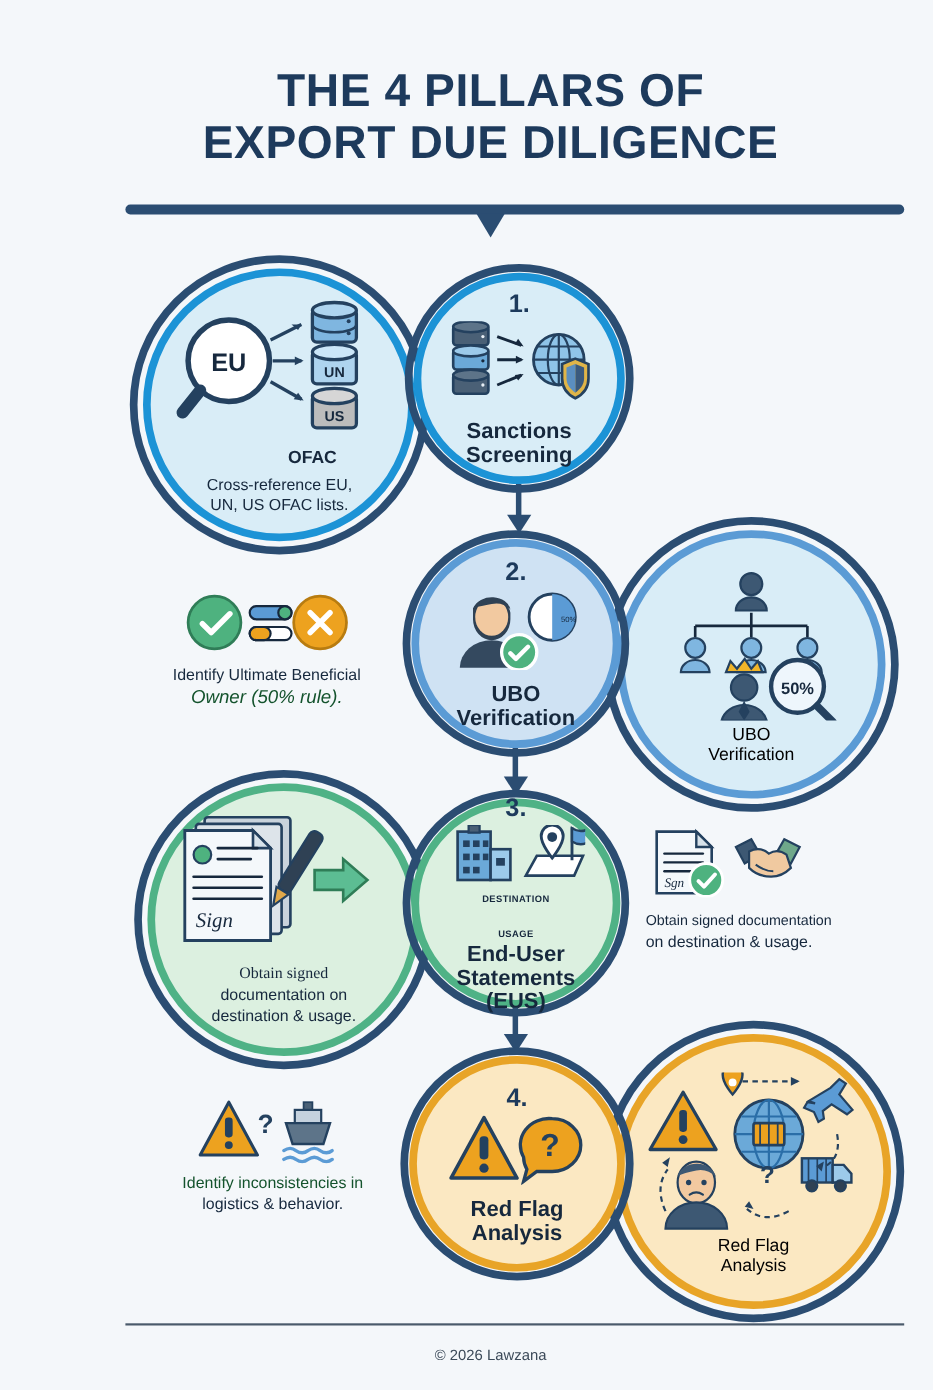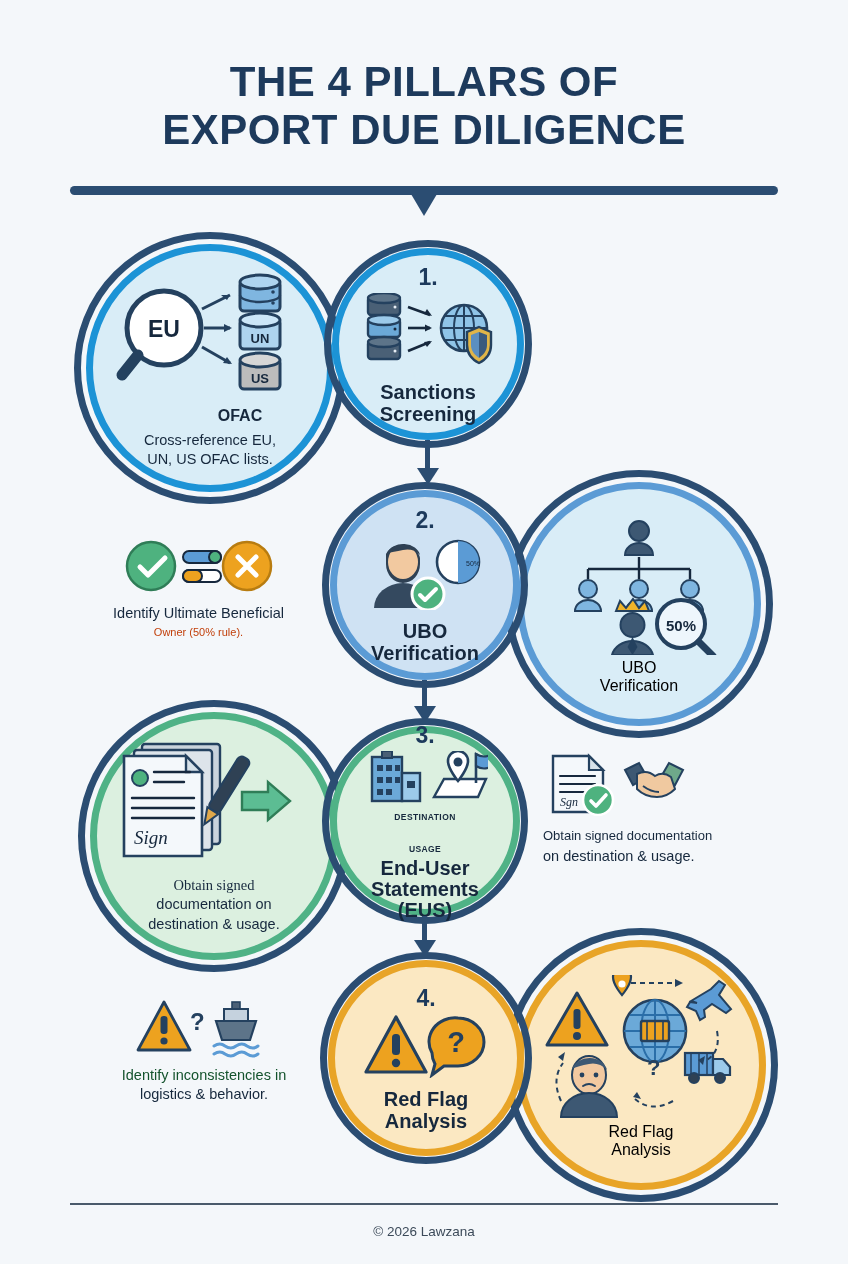--- a/index.html
+++ b/index.html
@@ -3,21 +3,21 @@
 <meta charset="utf-8">
 <style>
   html,body{margin:0;padding:0;}
   body{
     width:848px;height:1264px;
     background:#f4f7fa;
     font-family:"Liberation Sans", sans-serif;
     position:relative;overflow:hidden;
     -webkit-font-smoothing:antialiased;
   }
-  .stage{position:absolute;inset:0;}
+  .stage{position:absolute;inset:0;margin-left:44px;}
 
   
   .title{
     position:absolute;left:0;right:0;top:58px;
     text-align:center;
     color:#1d3a5c;
     font-weight:bold;
     font-size:42px;
     line-height:48px;
     letter-spacing:0.5px;
@@ -292,21 +292,21 @@
         <rect x="58" y="13" width="38" height="12" rx="6" fill="#5b9bd5" stroke="#16283d" stroke-width="2"></rect>
         <rect x="84" y="13" width="12" height="12" rx="6" fill="#4eb27f" stroke="#16283d" stroke-width="2"></rect>
         <rect x="58" y="32" width="38" height="12" rx="6" fill="#ffffff" stroke="#16283d" stroke-width="2"></rect>
         <rect x="58" y="32" width="19" height="12" rx="6" fill="#eda21f" stroke="#16283d" stroke-width="2"></rect>
         <circle cx="122" cy="28" r="24" fill="#eda21f" stroke="#b87c10" stroke-width="2.5"></circle>
         <path d="M113 19 l18 18 M131 19 l-18 18" stroke="#ffffff" stroke-width="5" stroke-linecap="round"></path>
       </svg>
     </span>
     <div style="margin-top:6px;text-align:center;">
       <div style="font-size:14.5px;line-height:19px;color:#16283d;">Identify Ultimate Beneficial</div>
-      <div style="font-size:11px;line-height:19px;color:#c2410c;">Owner (50% rule).</div>
+      <div style="font-size:17px;line-height:19px;color:#14532d;font-style:italic;">Owner (50% rule).</div>
     </div>
   </div>
 
   <div class="conn" style="left:422px;top:680px;height:30px;"></div>
   <div class="conn-head" style="left:414px;top:706px;"></div>
 
   <div class="ring r-navy" style="left:78px;top:700px;width:272px;height:272px;"></div>
   <div class="ring r-inner-green fill-green" style="left:90px;top:712px;width:248px;height:248px;">
     <div class="ctr" style="padding-top:2px;">
       <span class="ic">

